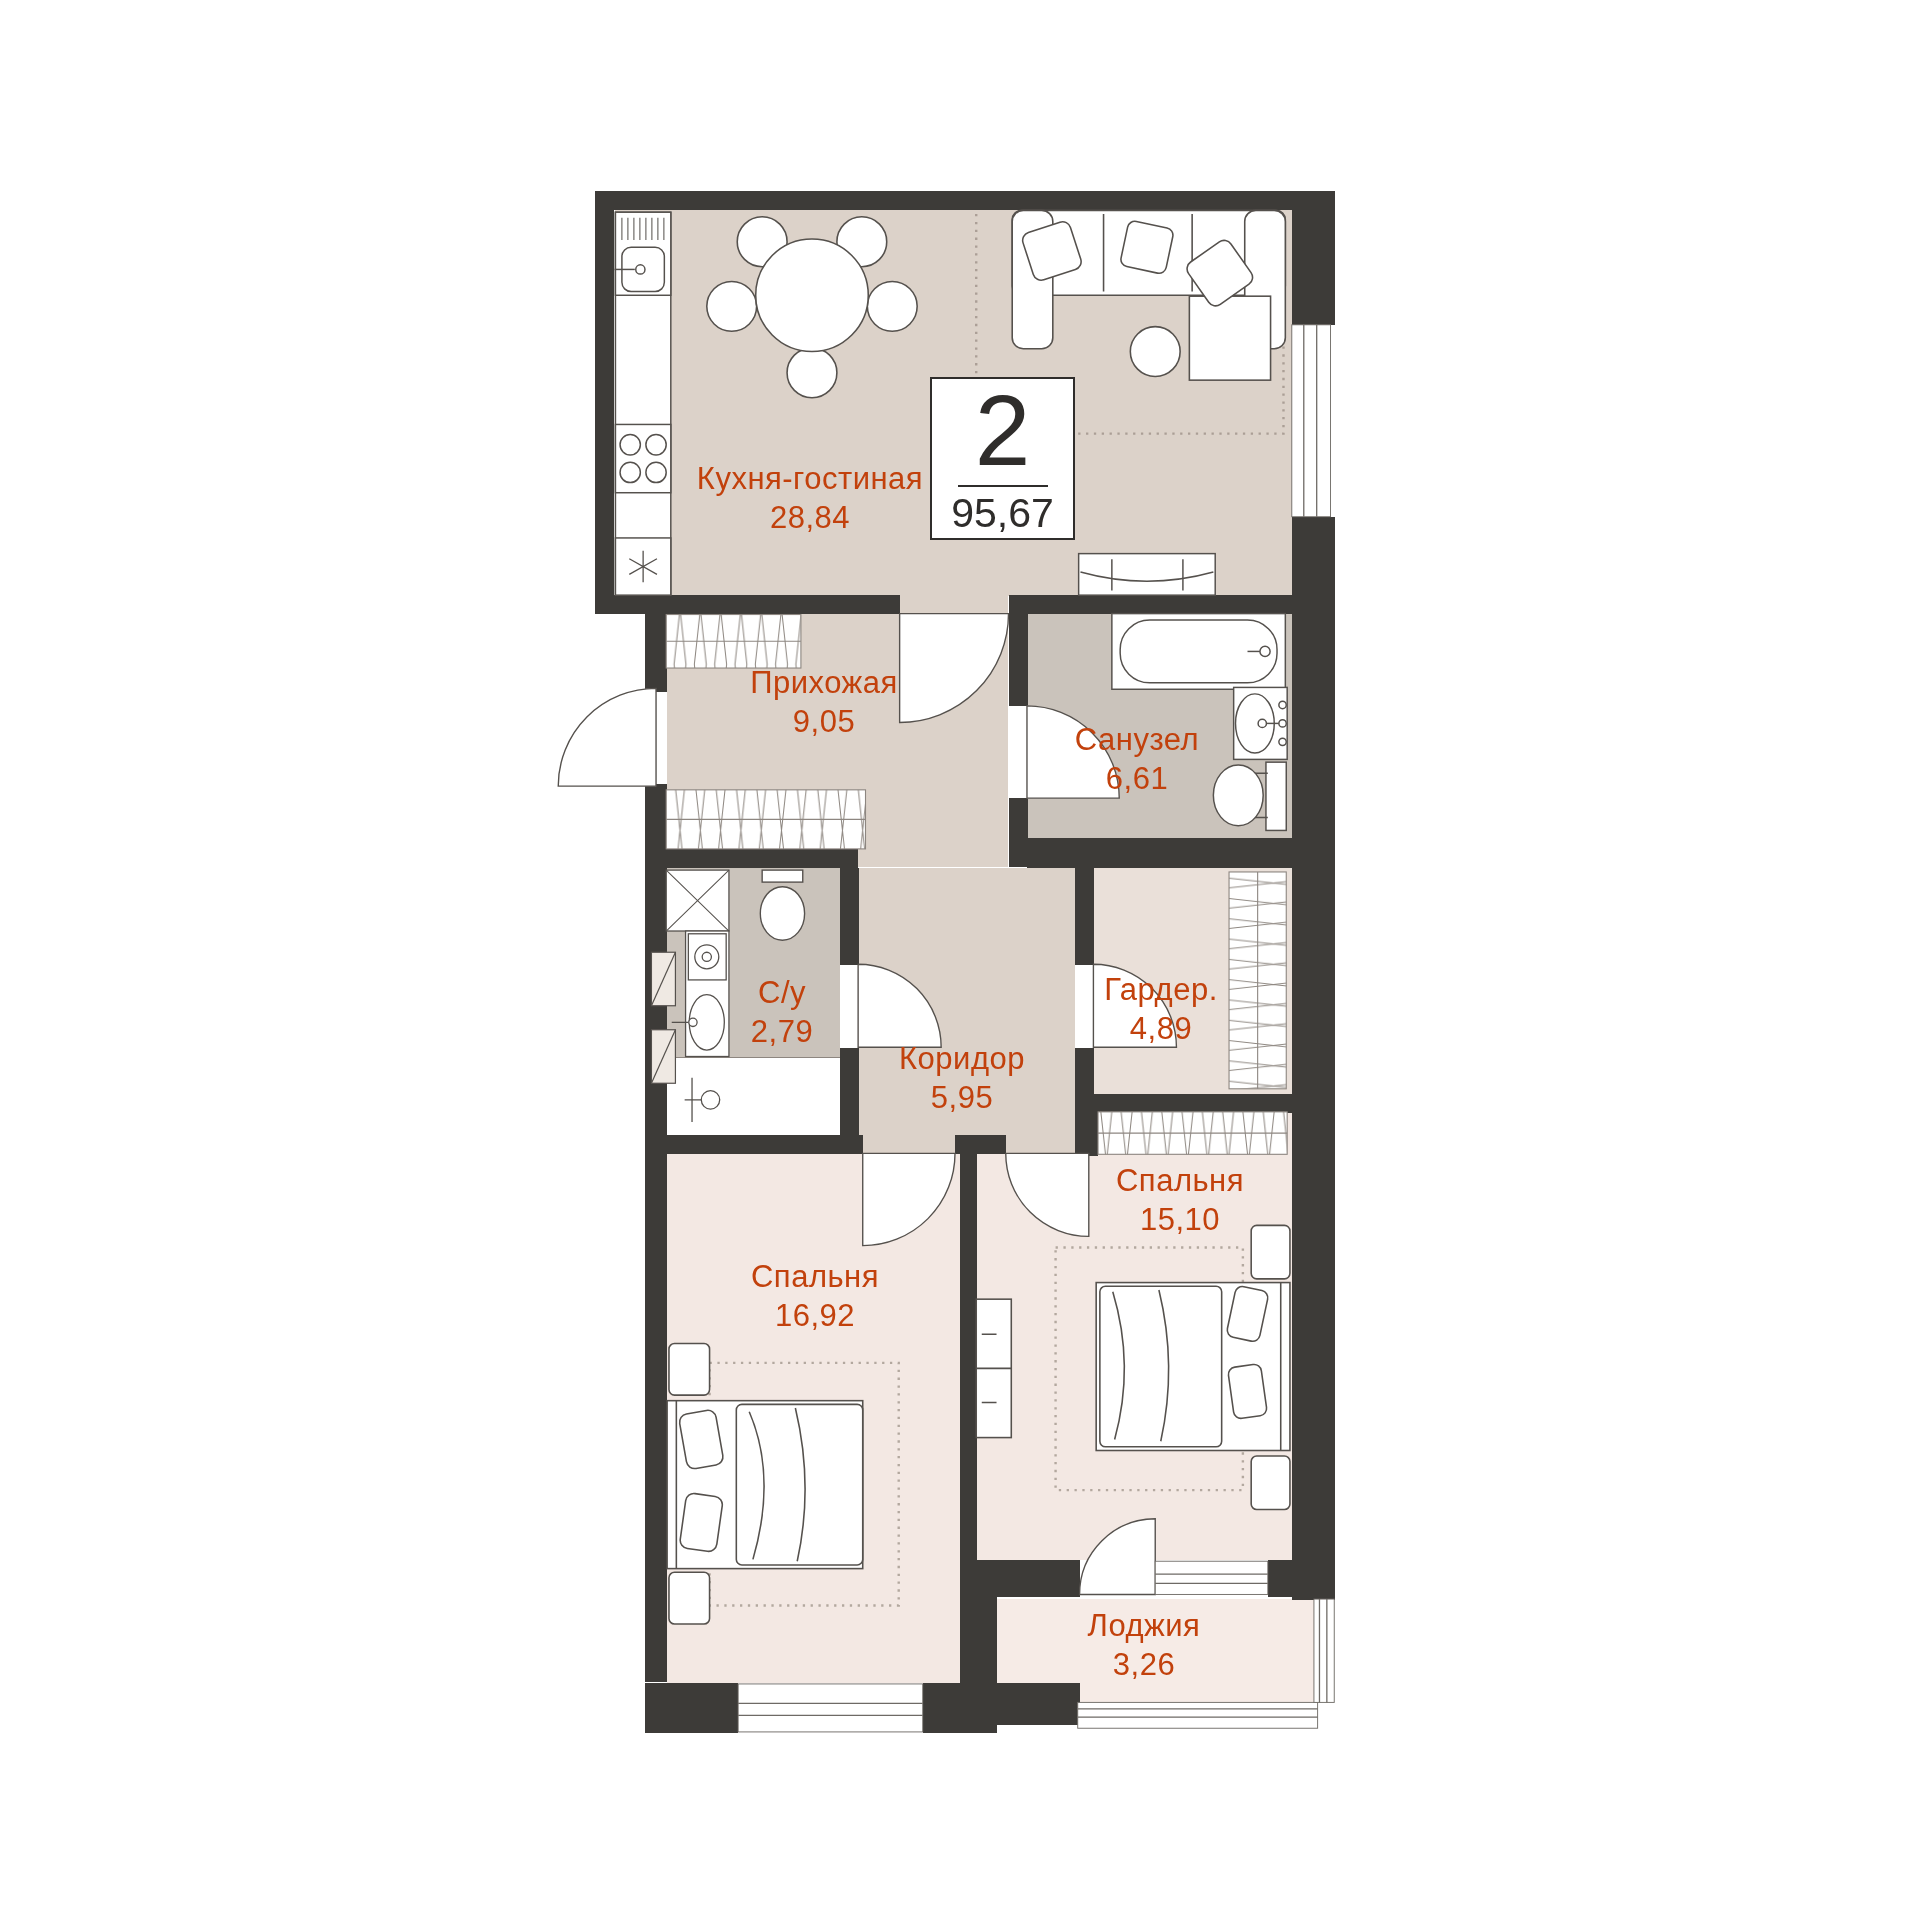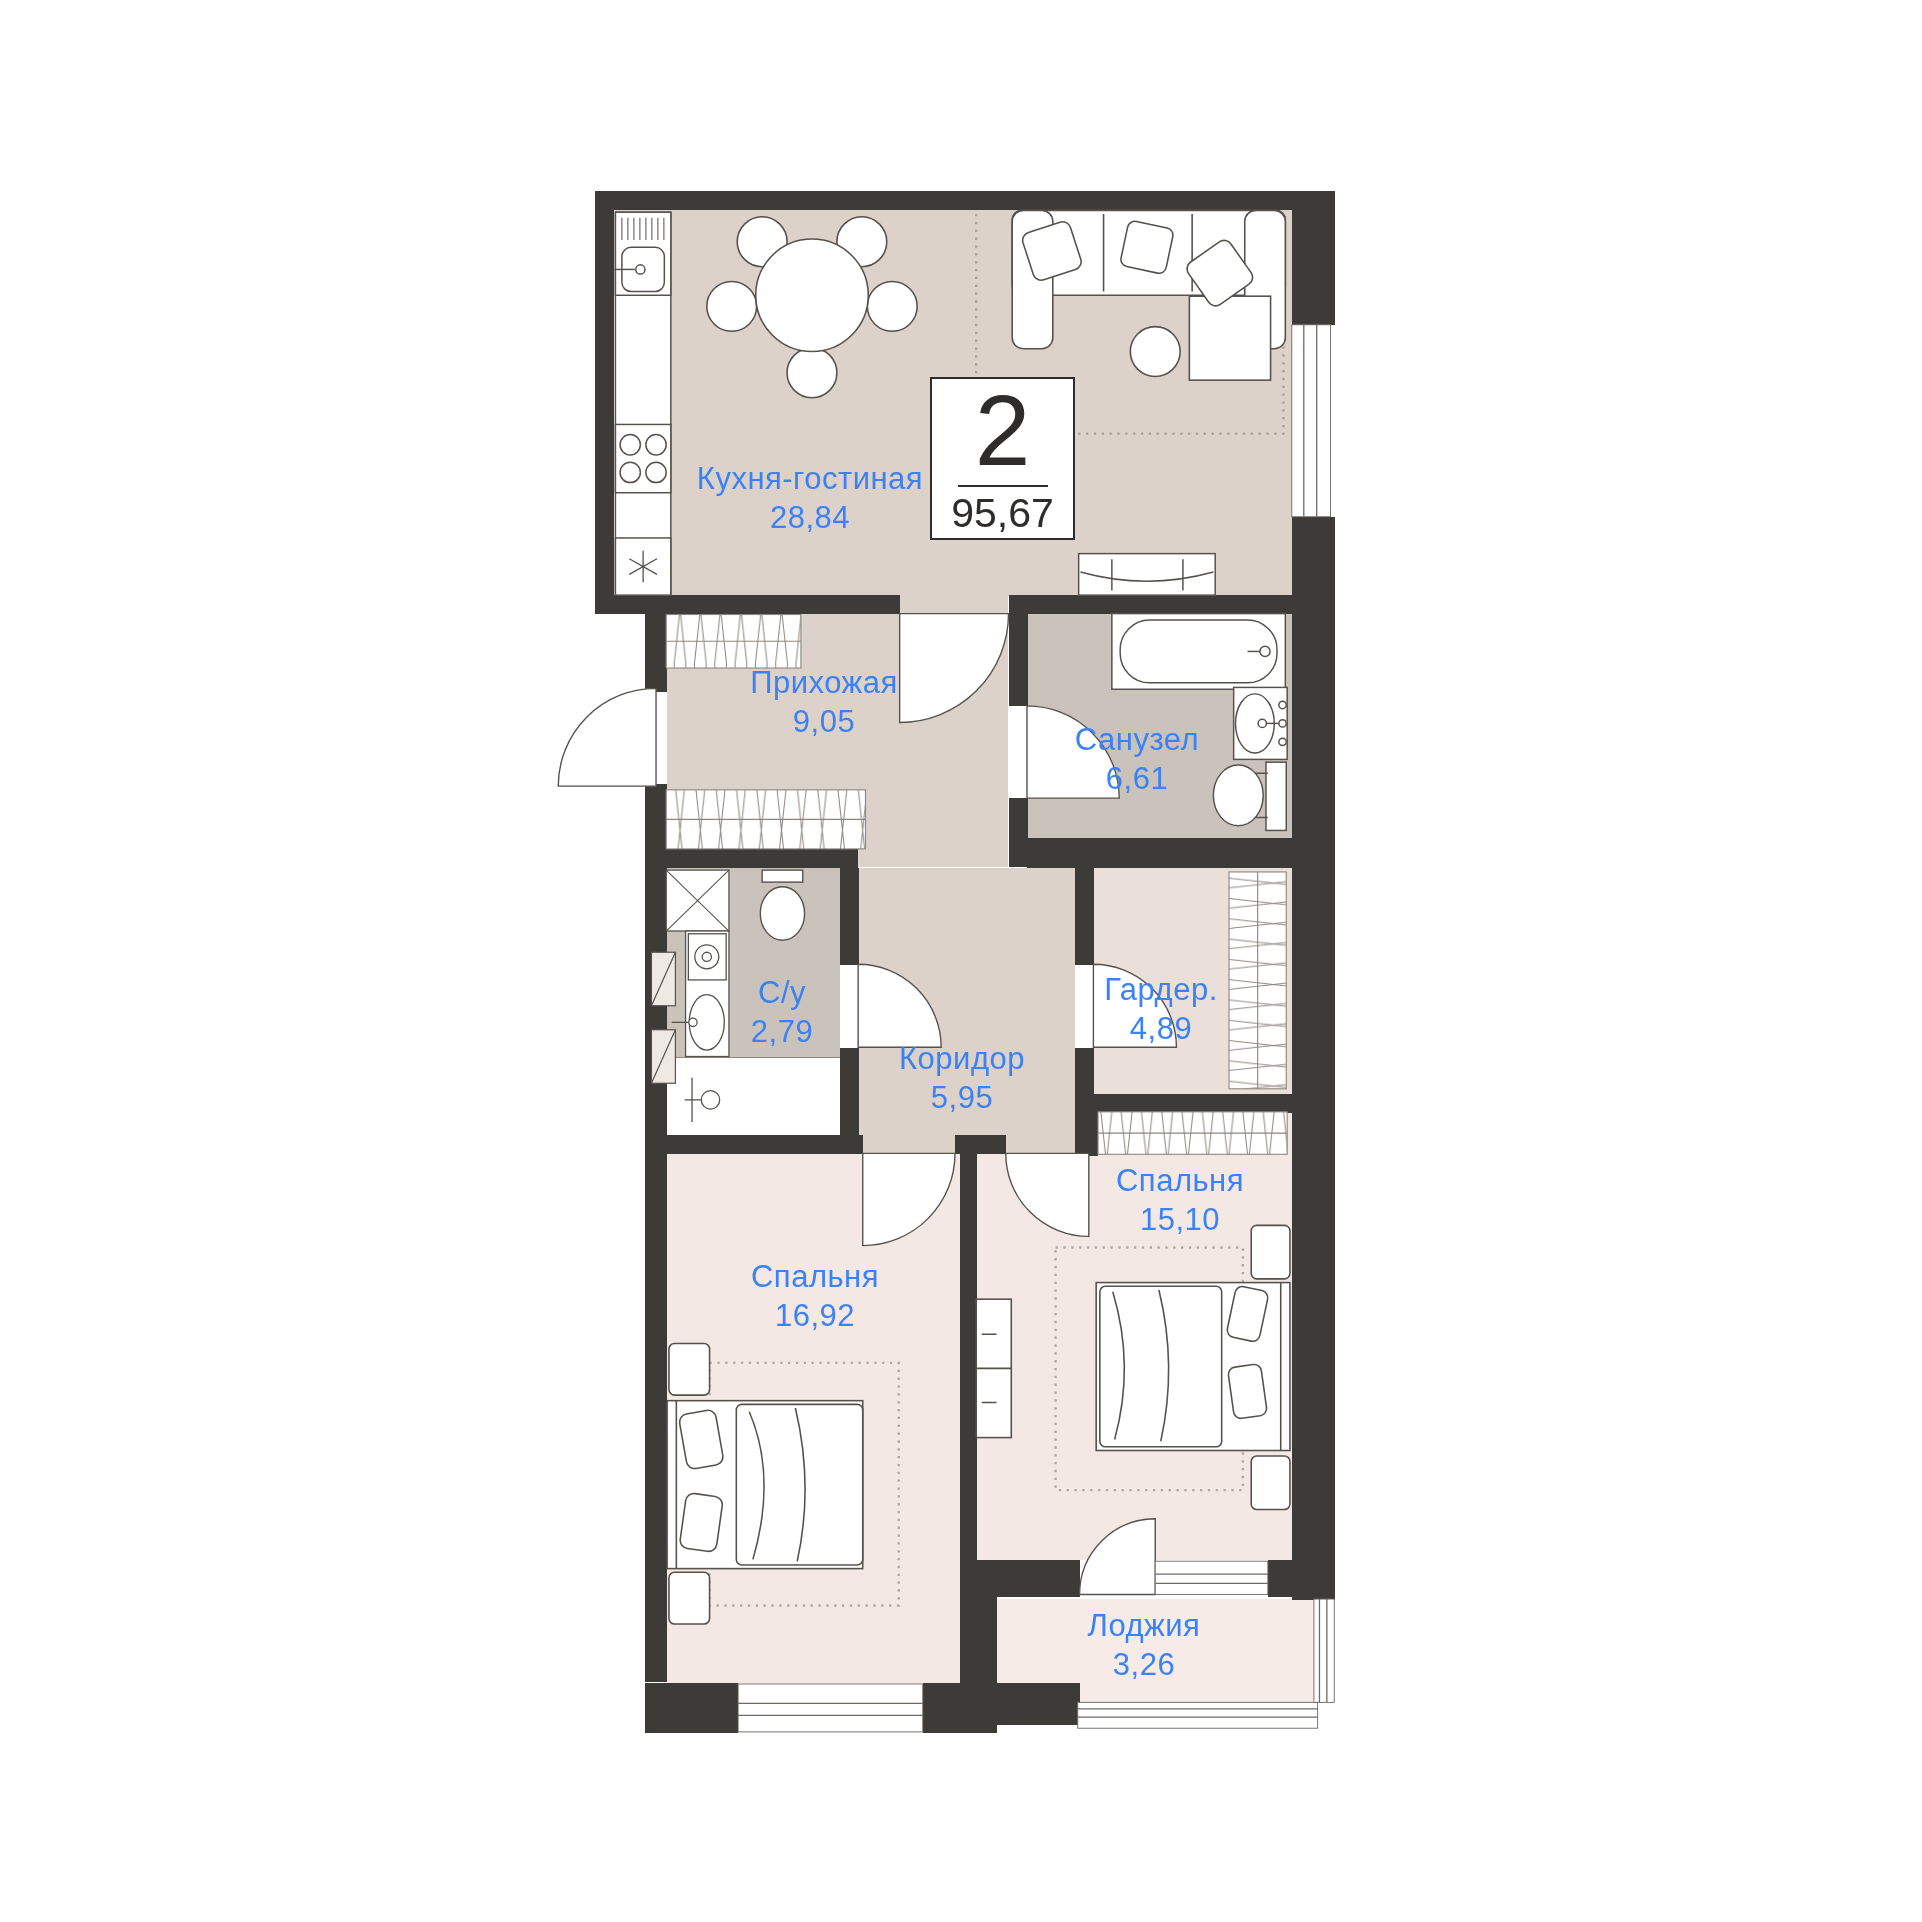--- a/index.html
+++ b/index.html
@@ -2,21 +2,21 @@
 <html style="font-size:14.8px"><head>
 <meta charset="utf-8">
 <style>
   html,body{margin:0;padding:0;background:#ffffff;}
   .stage{position:relative;width:1922px;height:1922px;background:#ffffff;overflow:hidden;
          font-family:"Liberation Sans", sans-serif;}
   .wall{position:absolute;background:#3d3b38;}
   .floor{position:absolute;}
   .plan-svg{position:absolute;left:0;top:0;width:1922px;height:1922px;}
   .room-label{position:absolute;transform:translate(-50%,-50%);text-align:center;
-              color:#3b82f6;font-size:31px;line-height:1.26;white-space:nowrap;z-index:30;}
+              color:#c2410c;font-size:31px;line-height:1.26;white-space:nowrap;z-index:30;}
   .room-label .rname{display:block;letter-spacing:0.5px;}
   .room-label .rarea{display:block;letter-spacing:0.5px;}
   .room-label.wrap{white-space:normal;width:231px;}
   .badge{position:absolute;left:930px;top:377px;width:145px;height:163px;background:#ffffff;
          border:2.8px solid #2f2d2b;box-sizing:border-box;display:flex;flex-direction:column;
          align-items:center;justify-content:center;z-index:31;color:#2f2d2b;}
   .badge .num{font-size:100px;line-height:0.95;font-weight:400;}
   .badge .rule{width:90px;border-top:2.8px solid #2f2d2b;margin:7.4px 0 5.5px 0;}
   .badge .area{font-size:41px;line-height:1;}
 </style>

